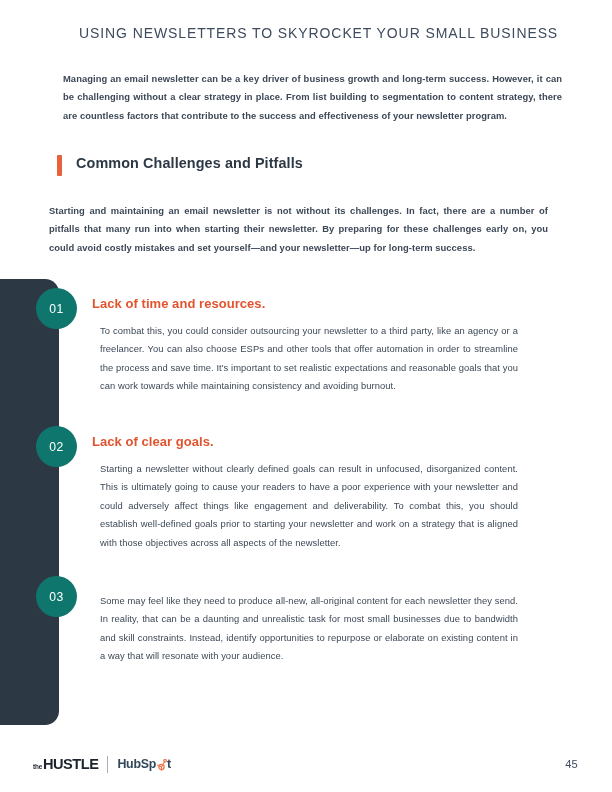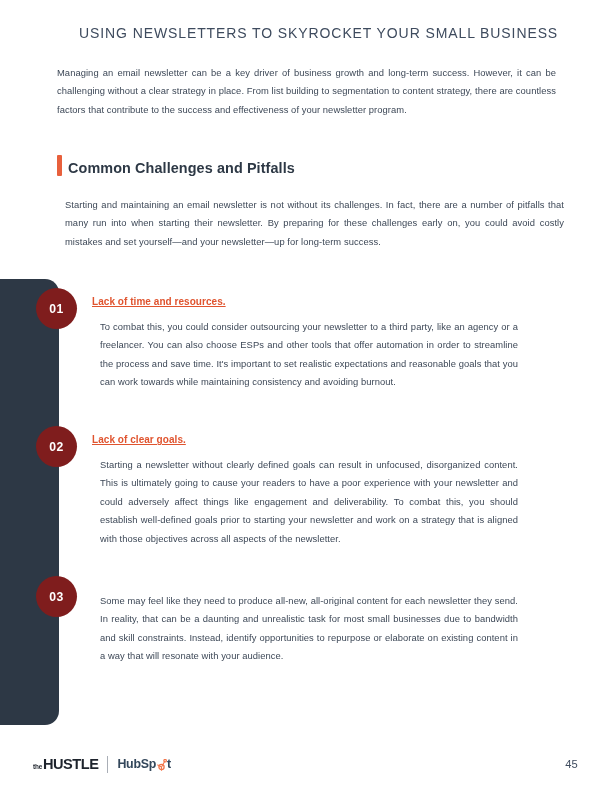--- a/index.html
+++ b/index.html
@@ -40,99 +40,99 @@
     position: absolute;
     left: -30px;
     top: 279px;
     width: 89px;
     height: 446px;
     background: #2d3845;
     border-radius: 0 14px 14px 0;
   }
 
   p.body {
-    margin: 0;
+    margin: 6px;
     font-size: 9.4px;
     line-height: 18.4px;
     text-align: justify;
     color: #3d4857;
     letter-spacing: 0.06px;
+    font-weight: bold;
   }
 
   .intro-1 {
     position: absolute;
     left: 57px;
     top: 64px;
     width: 499px;
   }
 
   
   .section-heading {
     position: absolute;
     left: 57px;
     top: 155px;
     display: flex;
-    align-items: flex-end;
-    gap: 6px;
+    align-items: flex-start;
+    gap: 14px;
   }
   .heading-bar {
     width: 5px;
     height: 21px;
     background: #e8603c;
     border-radius: 1px;
     flex: 0 0 auto;
   }
   .heading-text {
     font-size: 14.4px;
     font-weight: bold;
     color: #2d3845;
     letter-spacing: 0.1px;
     white-space: nowrap;
   }
 
   .intro-2 {
     position: absolute;
-    left: 65px;
+    left: 43px;
     top: 196px;
     width: 499px;
   }
 
   
   .item {
     position: absolute;
     left: 0;
     width: 612px;
   }
   .badge {
     position: absolute;
     left: 36px;
     width: 41px;
     height: 41px;
     border-radius: 50%;
-    background: #7f1d1d;
+    background: #0f766e;
     color: #ffffff;
     font-size: 12.2px;
-    font-weight: bold;
+    font-weight: normal;
     letter-spacing: 0.4px;
     display: flex;
     align-items: center;
     justify-content: center;
   }
   .item-body {
     position: absolute;
     left: 92px;
     width: 434px;
   }
   .item-title {
     margin: 0 0 11px 0;
-    font-size: 10px;
+    font-size: 13px;
     font-weight: bold;
     color: #e0542f;
     letter-spacing: 0.05px;
-    text-decoration: underline;
   }
   .item-text {
     margin: 8px;
     font-size: 9.4px;
     line-height: 18.4px;
     text-align: justify;
     color: #3d4857;
     letter-spacing: 0.06px;
   }
 

